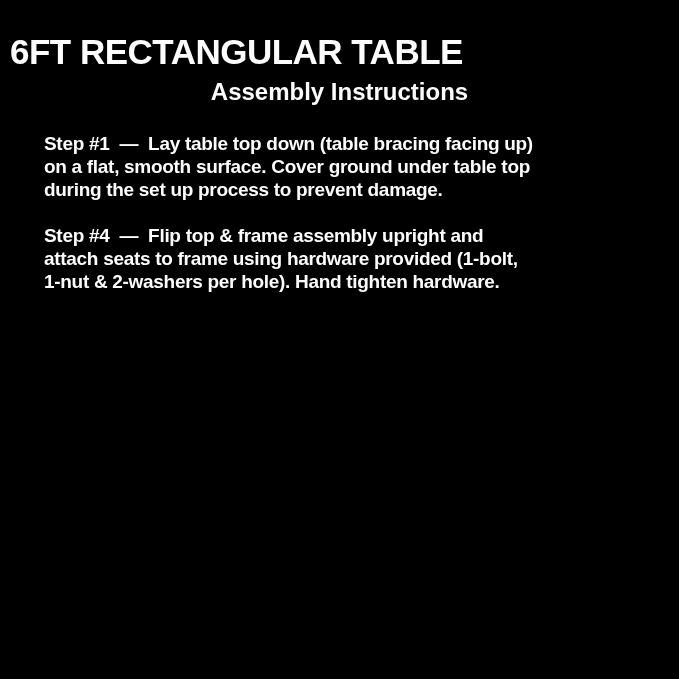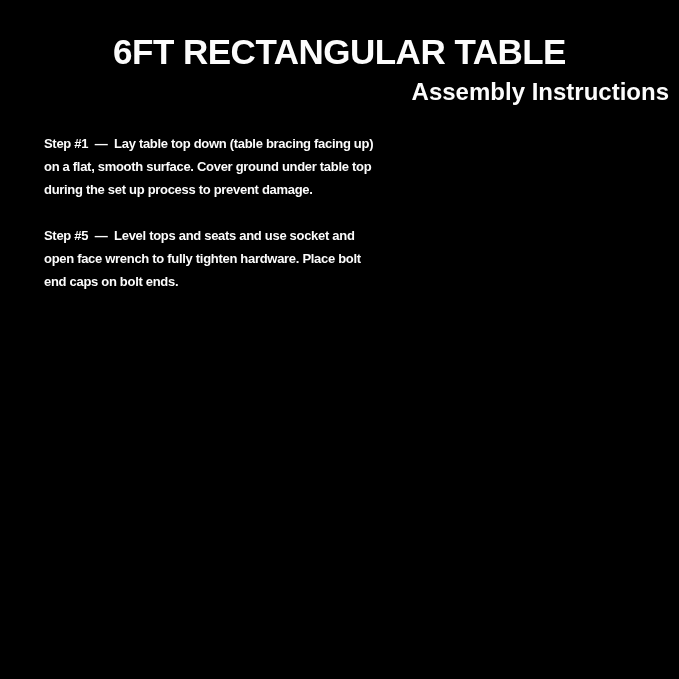--- a/index.html
+++ b/index.html
@@ -13,52 +13,51 @@
     font-family: "Liberation Sans", sans-serif;
     font-weight: bold;
   }
   .sheet {
     width: 679px;
     height: 679px;
     box-sizing: border-box;
   }
   .title {
     margin: 32px 10px 0 10px;
-    text-align: center;
     font-size: 35px;
     line-height: 40px;
     font-weight: bold;
     letter-spacing: -0.5px;
   }
   .subtitle {
     margin: 6px 10px 0 10px;
-    text-align: right;
+    text-align: center;
     font-size: 24px;
     line-height: 28px;
     font-weight: bold;
   }
   .steps {
     margin-top: 26px;
     padding: 0 25px 0 44px;
-    font-size: 13px;
+    font-size: 19px;
     line-height: 23px;
     letter-spacing: -0.3px;
   }
   .step {
     margin: 0 0 23px 0;
     white-space: pre; 
   }
 </style>
 </head>
 <body style="background: rgb(0, 0, 0); color: rgb(252, 252, 252);">
 
 <div class="sheet">
   <h1 class="title">6FT RECTANGULAR TABLE</h1>
   <h2 class="subtitle">Assembly Instructions</h2>
   <div class="steps">
     <p class="step">Step #1  —  Lay table top down (table bracing facing up)
 on a flat, smooth surface. Cover ground under table top
 during the set up process to prevent damage.</p>
-    <p class="step">Step #5  —  Level tops and seats and use socket and
-open face wrench to fully tighten hardware. Place bolt
-end caps on bolt ends.</p>
+    <p class="step">Step #4  —  Flip top &amp; frame assembly upright and
+attach seats to frame using hardware provided (1-bolt,
+1-nut &amp; 2-washers per hole). Hand tighten hardware.</p>
   </div>
 </div>
 
 </body></html>

